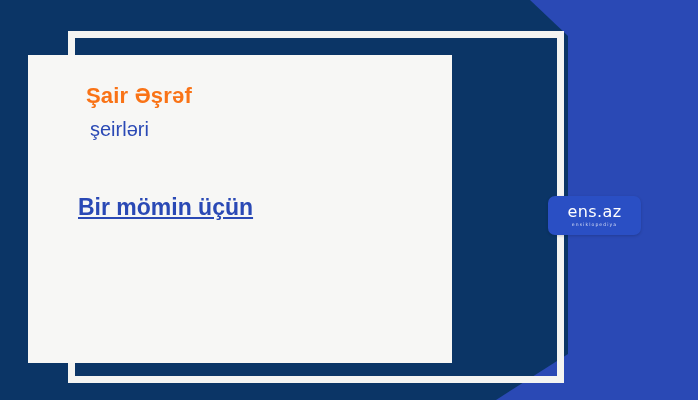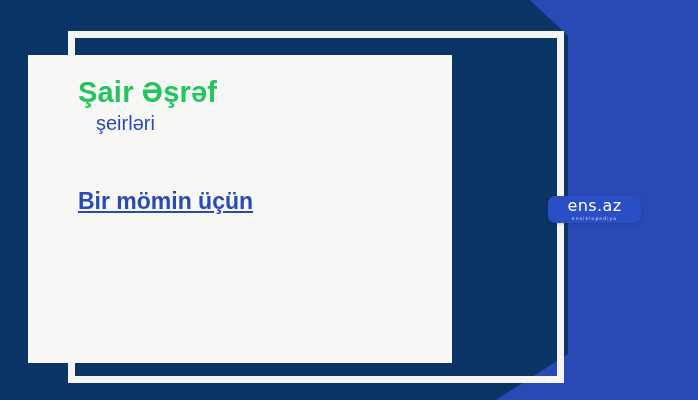--- a/index.html
+++ b/index.html
@@ -72,50 +72,50 @@
 
   
   .text-block {
     position: absolute;
     left: 78px;
     top: 75px;
     width: 330px;
     color: #2a49b5;
   }
   .poet-name {
-    font-size: 29px;
+    font-size: 22px;
     font-weight: 700;
     letter-spacing: 0.2px;
     line-height: 1.18;
-    margin: 0;
-    color: #22c55e;
+    margin: 8px;
+    color: #f97316;
   }
   .poet-sub {
     font-size: 20px;
     font-weight: 400;
     line-height: 1.25;
-    margin: 2px 0 0 18px;
+    margin: 2px 0 0 12px;
     color: #2a49b5;
   }
   .poem-title {
     font-size: 23px;
     font-weight: 700;
     line-height: 1.2;
     margin: 52px 0 0 0;
     color: #2a49b5;
     text-decoration: underline;
   }
 
   
   .logo-badge {
     position: absolute;
     left: 548px;
     top: 196px;
     width: 93px;
-    height: 27px;
+    height: 39px;
     background: #2a4fc4;
     border-radius: 7px;
     display: flex;
     flex-direction: column;
     align-items: center;
     justify-content: center;
     box-shadow: 0 1px 3px rgba(0,0,0,0.18);
   }
   .logo-word {
     font-family: "DejaVu Sans", sans-serif;

